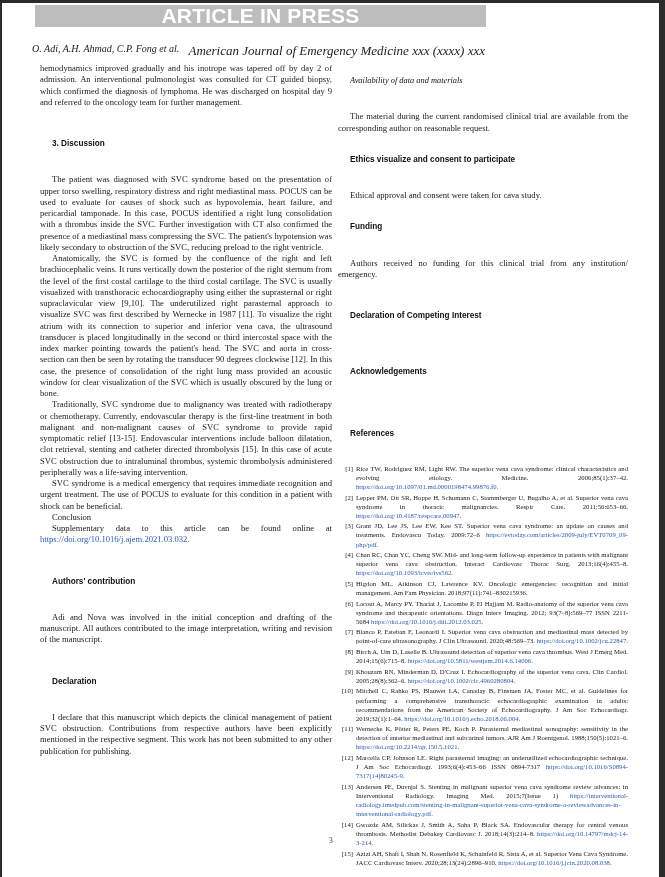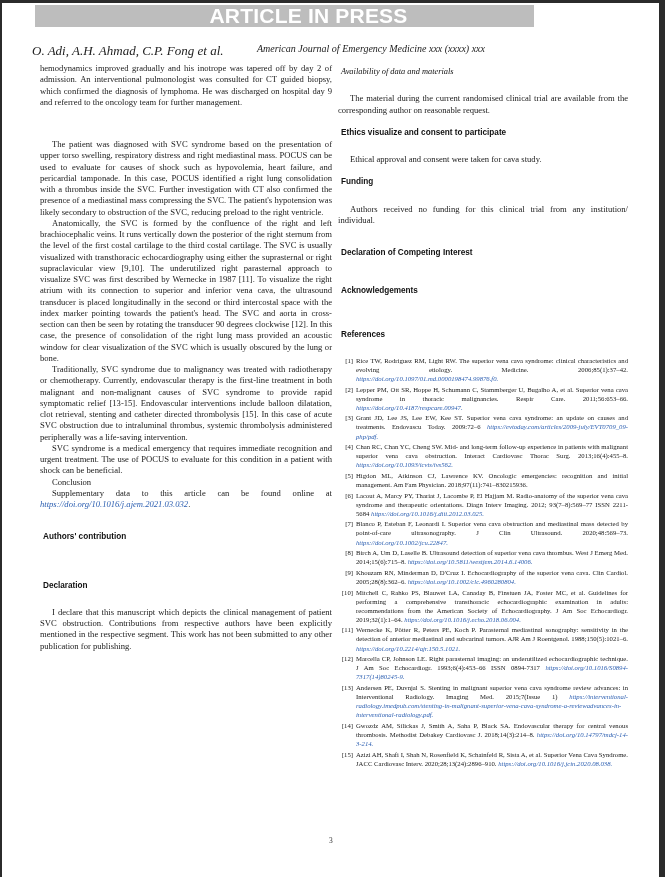--- a/index.html
+++ b/index.html
@@ -7,92 +7,94 @@
     width:665px; height:877px; background:#2b2b2b; position:relative; overflow:hidden;
     font-family: "Liberation Serif", "DejaVu Serif", serif; color:#1a1a1a;
   }
   .page {
     position:absolute; left:2px; top:3px; width:657px; height:874px; background:#ffffff;
   }
   .banner {
     position:absolute; left:33px; top:2px; width:450px; height:22px; background:#bdbdbd;
     color:#ffffff; font-family:"Liberation Sans","DejaVu Sans",sans-serif; font-weight:bold;
     font-size:21px; line-height:22px; text-align:center; letter-spacing:0.2px;
-    width:450px; left:33px;padding-left:48px;
+    width:450px; left:33px;
   }
   .banner { left:33px; width:451px; }
   .runhead-left {
-    position:absolute; left:30px; top:40px; font-size:13px; font-style:italic; color:#222;
+    position:absolute; left:30px; top:40px; font-size:10px; font-style:italic; color:#222;
   }
   .runhead-right {
-    position:absolute; right:174px; top:40px; font-size:10px; font-style:italic; color:#222;
+    position:absolute; right:174px; top:40px; font-size:13px; font-style:italic; color:#222;
   }
   .col {
     position:absolute; top:60px; width:292px; font-size:8.6px; line-height:11.25px; color:#1a1a1a;
     text-align:justify;
   }
   .col.left { left:38px; }
   .col.right { left:336px; width:290px; }
   .p { margin:0; text-indent:12px; }
   .p.noindent { text-indent:0; }
   .h {
     font-family:"Liberation Sans","DejaVu Sans",sans-serif; font-weight:bold; font-size:8.2px;
-    margin:3px; color:#111;
+    margin:12px; color:#111;
   }
   .h.italic { font-family:"Liberation Serif",serif; font-weight:normal; font-style:italic; font-size:8.4px; }
   .gap-s { height:8px; }
   .gap-m { height:13px; }
   .gap-l { height:18px; }
-  a, .link { color:#2a5db0; text-decoration:none;font-style:italic; }
+  a, .link { color:#2a5db0; text-decoration:none; }
   .refs { margin:0; padding:0; list-style:none; font-size:6.7px; line-height:9.1px; }
   .ref { position:relative; padding-left:18px; margin-bottom:1.5px; text-align:justify; }
   .ref .num { position:absolute; left:0; top:0; width:15px; text-align:right; }
   .pageno {
     position:absolute; left:327px; top:833px; font-size:7.5px; color:#333;
   }
 </style>
 </head>
 <body>
 
 <div class="page">
   <div class="banner">ARTICLE IN PRESS</div>
   <div class="runhead-left">O. Adi, A.H. Ahmad, C.P. Fong et al.</div>
   <div class="runhead-right">American Journal of Emergency Medicine xxx (xxxx) xxx</div>
 
   <div class="col left">
     <p class="p noindent">hemodynamics improved gradually and his inotrope was tapered off by day 2 of admission. An interventional pulmonologist was consulted for CT guided biopsy, which confirmed the diagnosis of lymphoma. He was discharged on hospital day 9 and referred to the oncology team for further management.</p>
     <div class="gap-l"></div>
+    <p class="h">3. Discussion</p>
     <div class="gap-m"></div>
     <p class="p">The patient was diagnosed with SVC syndrome based on the presentation of upper torso swelling, respiratory distress and right mediastinal mass. POCUS can be used to evaluate for causes of shock such as hypovolemia, heart failure, and pericardial tamponade. In this case, POCUS identified a right lung consolidation with a thrombus inside the SVC. Further investigation with CT also confirmed the presence of a mediastinal mass compressing the SVC. The patient's hypotension was likely secondary to obstruction of the SVC, reducing preload to the right ventricle.</p>
     <p class="p">Anatomically, the SVC is formed by the confluence of the right and left brachiocephalic veins. It runs vertically down the posterior of the right sternum from the level of the first costal cartilage to the third costal cartilage. The SVC is usually visualized with transthoracic echocardiography using either the suprasternal or right supraclavicular view [9,10]. The underutilized right parasternal approach to visualize SVC was first described by Wernecke in 1987 [11]. To visualize the right atrium with its connection to superior and inferior vena cava, the ultrasound transducer is placed longitudinally in the second or third intercostal space with the index marker pointing towards the patient's head. The SVC and aorta in cross-section can then be seen by rotating the transducer 90 degrees clockwise [12]. In this case, the presence of consolidation of the right lung mass provided an acoustic window for clear visualization of the SVC which is usually obscured by the lung or bone.</p>
     <p class="p">Traditionally, SVC syndrome due to malignancy was treated with radiotherapy or chemotherapy. Currently, endovascular therapy is the first-line treatment in both malignant and non-malignant causes of SVC syndrome to provide rapid symptomatic relief [13-15]. Endovascular interventions include balloon dilatation, clot retrieval, stenting and catheter directed thrombolysis [15]. In this case of acute SVC obstruction due to intraluminal thrombus, systemic thrombolysis administered peripherally was a life-saving intervention.</p>
     <p class="p">SVC syndrome is a medical emergency that requires immediate recognition and urgent treatment. The use of POCUS to evaluate for this condition in a patient with shock can be beneficial.</p>
     <p class="p">Conclusion</p>
     <p class="p"><span>Supplementary data to this article can be found online at </span><a class="link">https://doi.org/10.1016/j.ajem.2021.03.032</a><span>.</span></p>
     <div class="gap-l"></div>
     <p class="h">Authors' contribution</p>
     <div class="gap-m"></div>
+    <p class="p">Adi and Nova was involved in the initial conception and drafting of the manuscript. All authors contributed to the image interpretation, writing and revision of the manuscript.</p>
     <div class="gap-l"></div>
     <p class="h">Declaration</p>
     <div class="gap-m"></div>
     <p class="p">I declare that this manuscript which depicts the clinical management of patient SVC obstruction. Contributions from respective authors have been explicitly mentioned in the respective segment. This work has not been submitted to any other publication for publishing.</p>
   </div>
 
   <div class="col right">
     <p class="h italic">Availability of data and materials</p>
     <div class="gap-m"></div>
     <p class="p">The material during the current randomised clinical trial are available from the corresponding author on reasonable request.</p>
     <div class="gap-s"></div>
     <p class="h">Ethics visualize and consent to participate</p>
     <div class="gap-m"></div>
     <p class="p">Ethical approval and consent were taken for cava study.</p>
     <div class="gap-s"></div>
     <p class="h">Funding</p>
     <div class="gap-m"></div>
-    <p class="p">Authors received no funding for this clinical trial from any institution/ individual.</p>
+    <p class="p">Authors received no funding for this clinical trial from any institution/ emergency.</p>
     <div class="gap-l"></div>
     <p class="h">Declaration of Competing Interest</p>
     <div class="gap-m"></div>
     <div class="gap-s"></div>
     <p class="h">Acknowledgements</p>
     <div class="gap-m"></div>
     <div class="gap-m"></div>
     <p class="h">References</p>
     <div class="gap-m"></div>
     <ul class="refs" id="refs">

